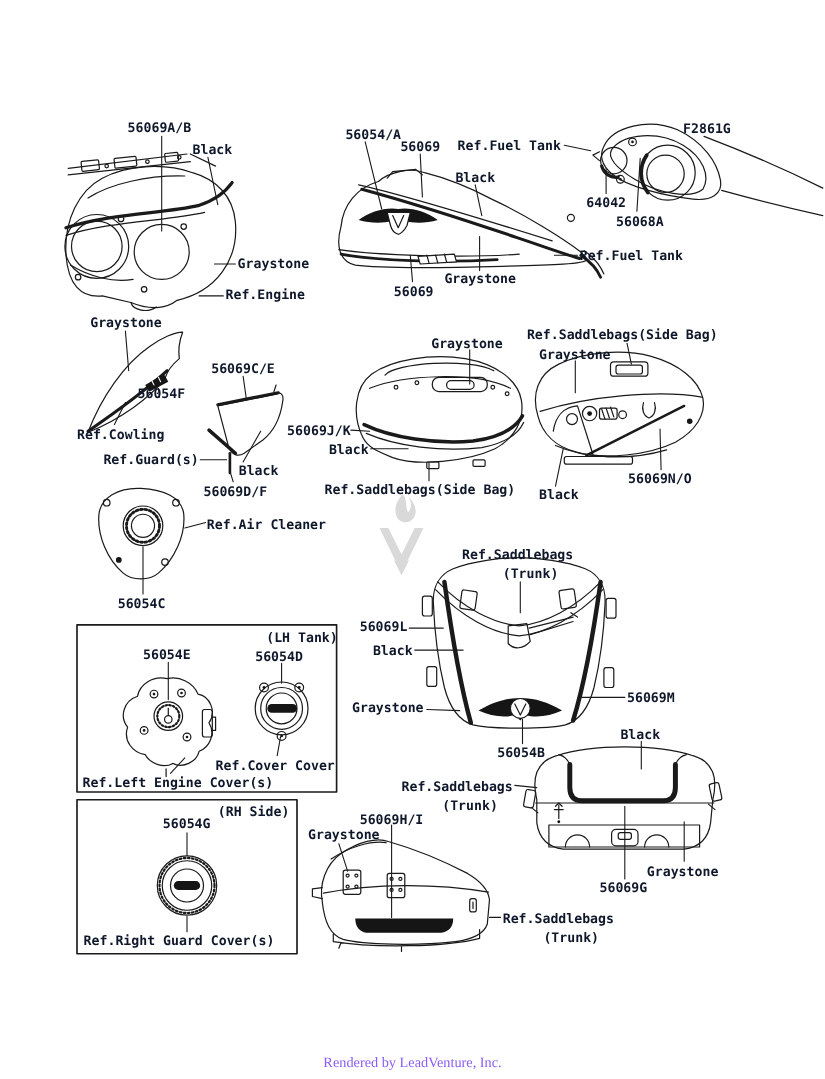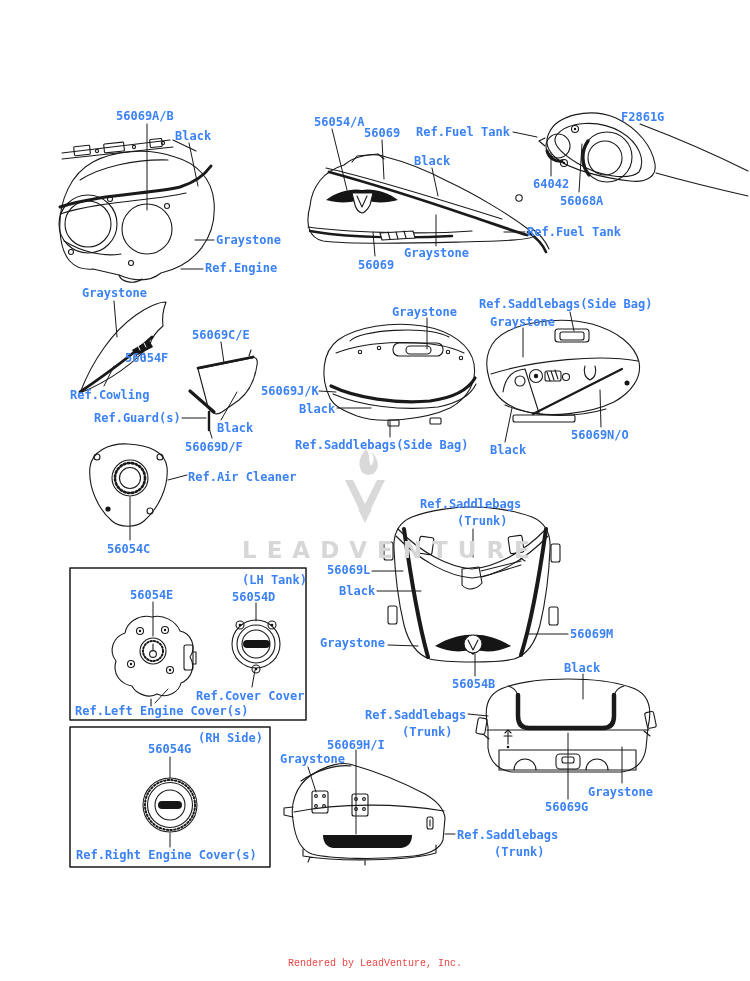--- a/index.html
+++ b/index.html
@@ -1,24 +1,24 @@
 <!DOCTYPE html>
 <html><head>
 <meta charset="utf-8">
 <style>
   html,body{margin:0;padding:0;background:#ffffff;}
   .stage{position:relative;width:750px;height:981px;background:#ffffff;overflow:hidden;
          font-family:"DejaVu Sans Mono",monospace;}
   svg.art{position:absolute;left:0;top:0;}
-  .lbl{position:absolute;font:700 12px/14px "DejaVu Sans Mono",monospace;color:#3b82f6;
+  .lbl{position:absolute;font:700 12px/14px "DejaVu Sans Mono",monospace;color:#0f172a;
        white-space:nowrap;}
   .wm-word{position:absolute;left:242px;top:537px;font-family:"DejaVu Sans",sans-serif;
        font-weight:700;font-size:23px;letter-spacing:10px;color:#d7d7d7;}
   .footer{position:absolute;left:0;right:0;top:958px;text-align:center;
-       font-family:Liberation Mono, monospace;font-size:10px;color:#ef4444;}
+       font-family:Liberation Serif, serif;font-size:13px;color:#8b5cf6;}
 </style>
 </head>
 <body>
 
 <div class="stage">
 
 <svg class="art" width="750" height="981" viewBox="0 0 750 981">
 <g fill="none" stroke="#1a1a1a" stroke-width="1.1" stroke-linecap="round" stroke-linejoin="round">
 
   <g stroke-width="1">
@@ -255,21 +255,20 @@
 
   <g fill="#d9d9d9" stroke="none">
     <path d="M366,449 C371,455 368,461 371,466 C375,461 374,455 371,451 C377,457 380,465 376,471 C372,477 362,476 360,468 C358,460 362,454 366,449 Z"></path>
     <path d="M345,480 L353,480 365,504 377,480 385,480 368,515 362,515 Z"></path>
     <path d="M358,509 L365,523 372,509 365,513 Z"></path>
   </g>
 
 </g>
 </svg>
 
-<div class="wm-word">LEADVENTURE</div>
 
 <span class="lbl" style="left:116px;top:109px">56069A/B</span>
 <span class="lbl" style="left:175px;top:129px">Black</span>
 <span class="lbl" style="left:216px;top:233px">Graystone</span>
 <span class="lbl" style="left:205px;top:261px">Ref.Engine</span>
 
 <span class="lbl" style="left:314px;top:115px">56054/A</span>
 <span class="lbl" style="left:364px;top:126px">56069</span>
 <span class="lbl" style="left:416px;top:125px">Ref.Fuel Tank</span>
 <span class="lbl" style="left:414px;top:154px">Black</span>
@@ -304,21 +303,21 @@
 <span class="lbl" style="left:107px;top:542px">56054C</span>
 
 <span class="lbl" style="left:242px;top:573px">(LH Tank)</span>
 <span class="lbl" style="left:130px;top:588px">56054E</span>
 <span class="lbl" style="left:232px;top:590px">56054D</span>
 <span class="lbl" style="left:196px;top:689px">Ref.Cover Cover</span>
 <span class="lbl" style="left:75px;top:704px">Ref.Left Engine Cover(s)</span>
 
 <span class="lbl" style="left:198px;top:731px">(RH Side)</span>
 <span class="lbl" style="left:148px;top:742px">56054G</span>
-<span class="lbl" style="left:76px;top:848px">Ref.Right Engine Cover(s)</span>
+<span class="lbl" style="left:76px;top:848px">Ref.Right Guard Cover(s)</span>
 
 <span class="lbl" style="left:420px;top:497px">Ref.Saddlebags</span>
 <span class="lbl" style="left:457px;top:514px">(Trunk)</span>
 <span class="lbl" style="left:327px;top:563px">56069L</span>
 <span class="lbl" style="left:339px;top:584px">Black</span>
 <span class="lbl" style="left:320px;top:636px">Graystone</span>
 <span class="lbl" style="left:570px;top:627px">56069M</span>
 <span class="lbl" style="left:452px;top:677px">56054B</span>
 
 <span class="lbl" style="left:564px;top:661px">Black</span>

